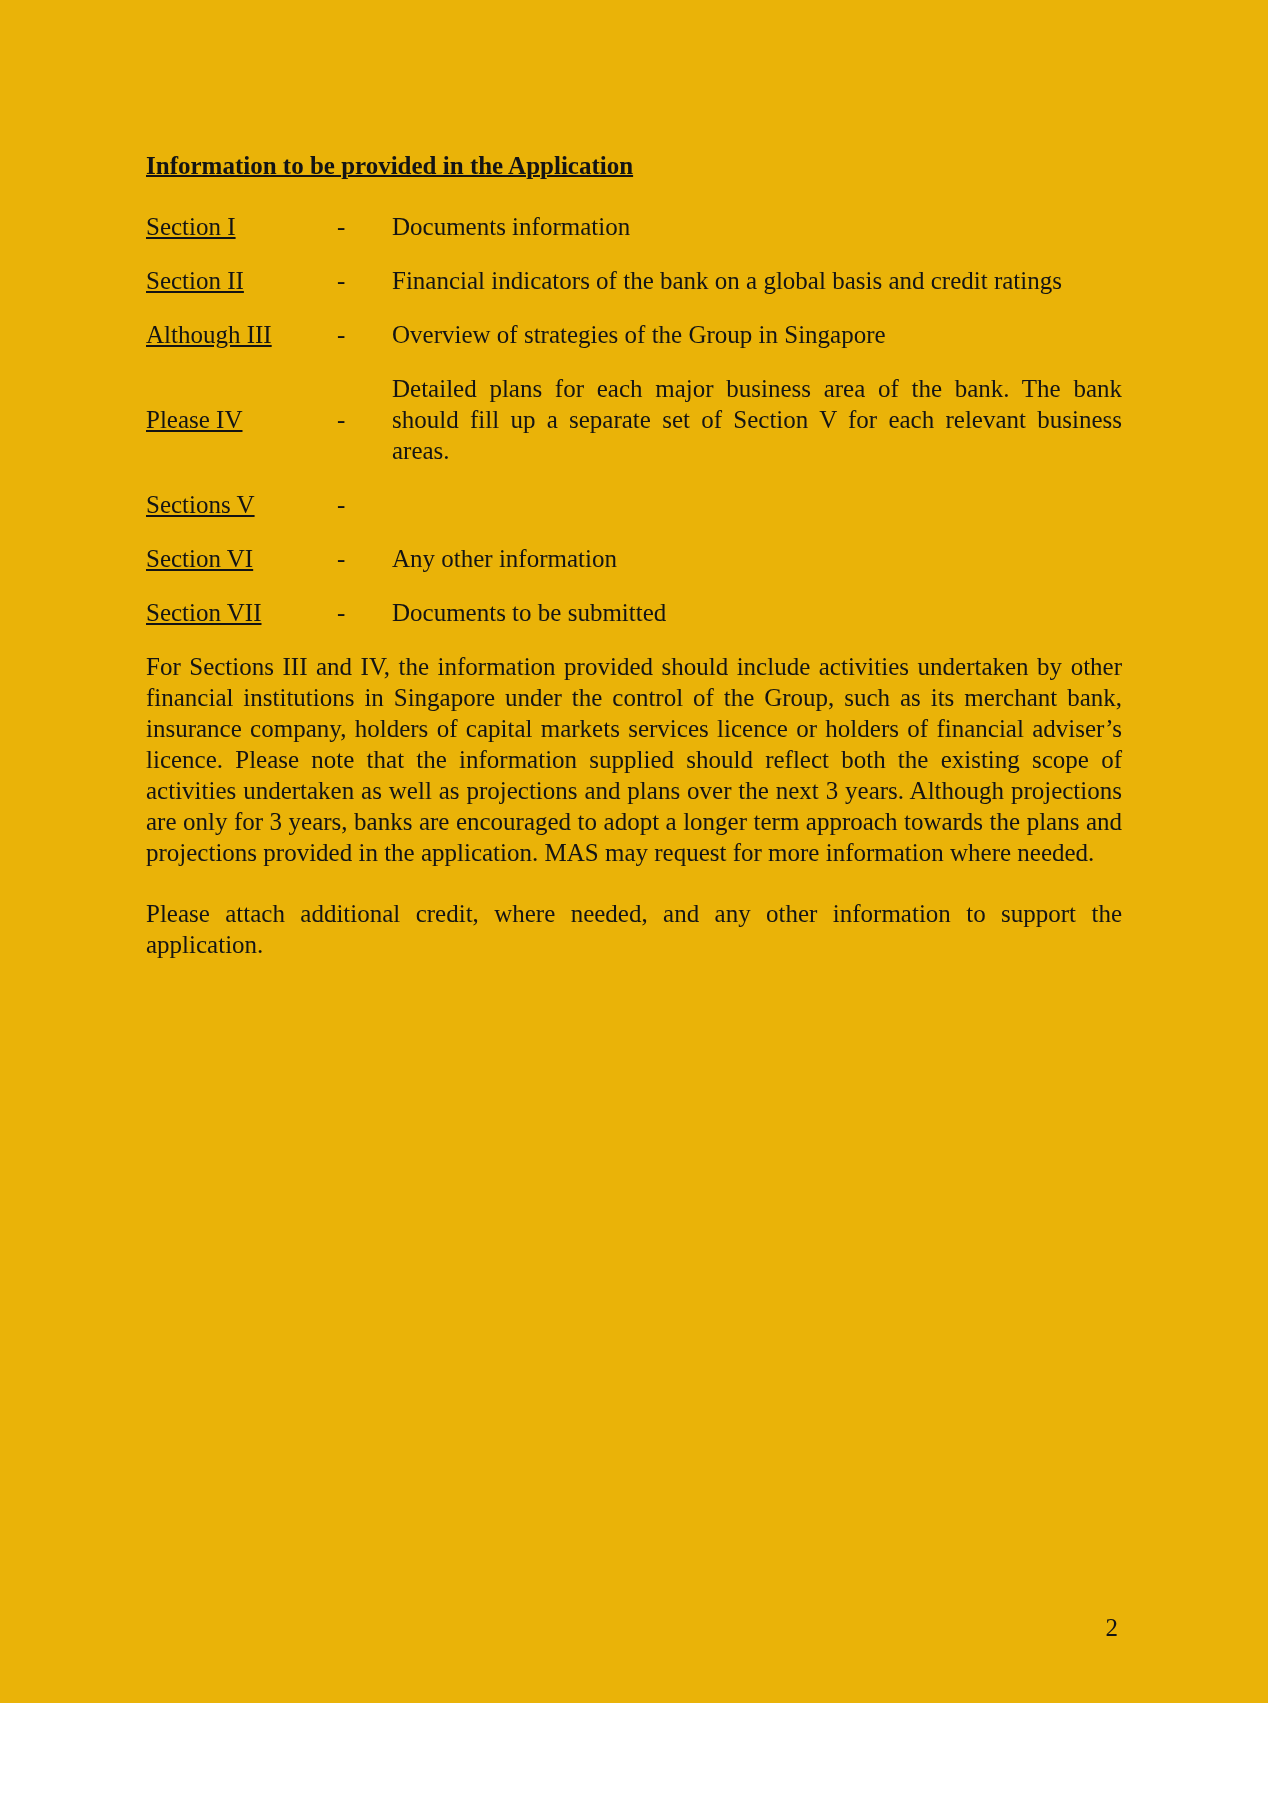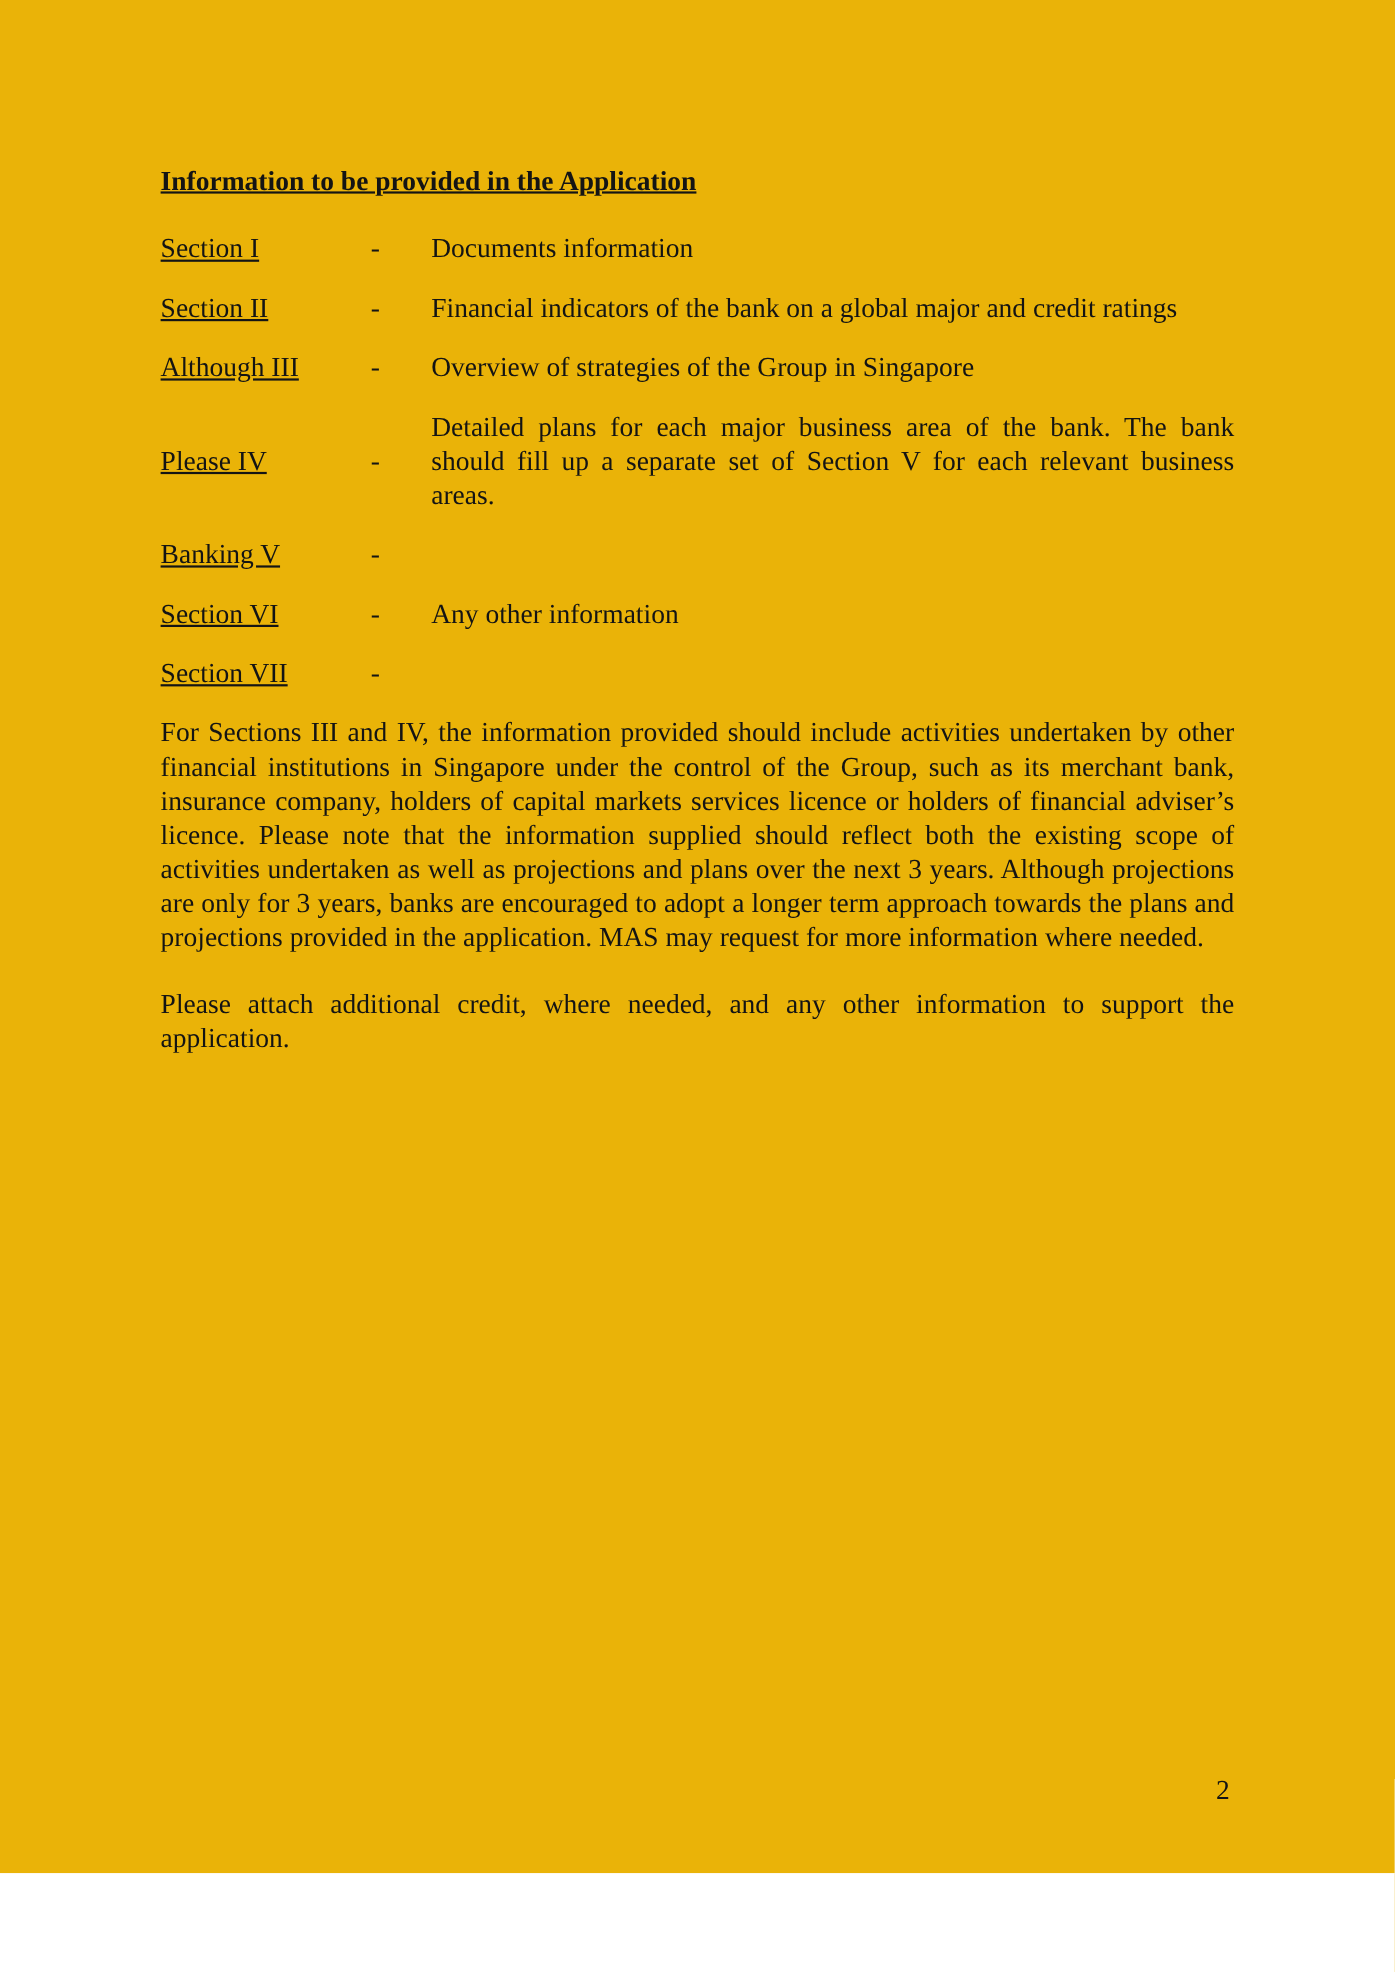--- a/index.html
+++ b/index.html
@@ -75,49 +75,50 @@
 
       <div class="section-row">
         <span class="section-label">Section I</span>
         <span class="section-dash">-</span>
         <span class="section-desc">Documents information</span>
       </div>
 
       <div class="section-row">
         <span class="section-label">Section II</span>
         <span class="section-dash">-</span>
-        <span class="section-desc">Financial indicators of the bank on a global major and credit ratings</span>
+        <span class="section-desc">Financial indicators of the bank on a global basis and credit ratings</span>
       </div>
 
       <div class="section-row">
         <span class="section-label">Although III</span>
         <span class="section-dash">-</span>
         <span class="section-desc">Overview of strategies of the Group in Singapore</span>
       </div>
 
       <div class="section-row">
         <span class="section-label">Please IV</span>
         <span class="section-dash">-</span>
         <span class="section-desc">Detailed plans for each major business area of the bank. The bank should fill up a separate set of Section V for each relevant business areas.</span>
       </div>
 
       <div class="section-row">
-        <span class="section-label">Banking V</span>
+        <span class="section-label">Sections V</span>
         <span class="section-dash">-</span>
       </div>
 
       <div class="section-row">
         <span class="section-label">Section VI</span>
         <span class="section-dash">-</span>
         <span class="section-desc">Any other information</span>
       </div>
 
       <div class="section-row">
         <span class="section-label">Section VII</span>
         <span class="section-dash">-</span>
+        <span class="section-desc">Documents to be submitted</span>
       </div>
 
     </div>
 
     <p class="para">For Sections III and IV, the information provided should include activities undertaken by other financial institutions in Singapore under the control of the Group, such as its merchant bank, insurance company, holders of capital markets services licence or holders of financial adviser’s licence.  Please note that the information supplied should reflect both the existing scope of activities undertaken as well as projections and plans over the next 3 years. Although projections are only for 3 years, banks are encouraged to adopt a longer term approach towards the plans and projections provided in the application. MAS may request for more information where needed.</p>
 
     <p class="para">Please attach additional credit, where needed, and any other information to support the application.</p>
 
   </div>
 

